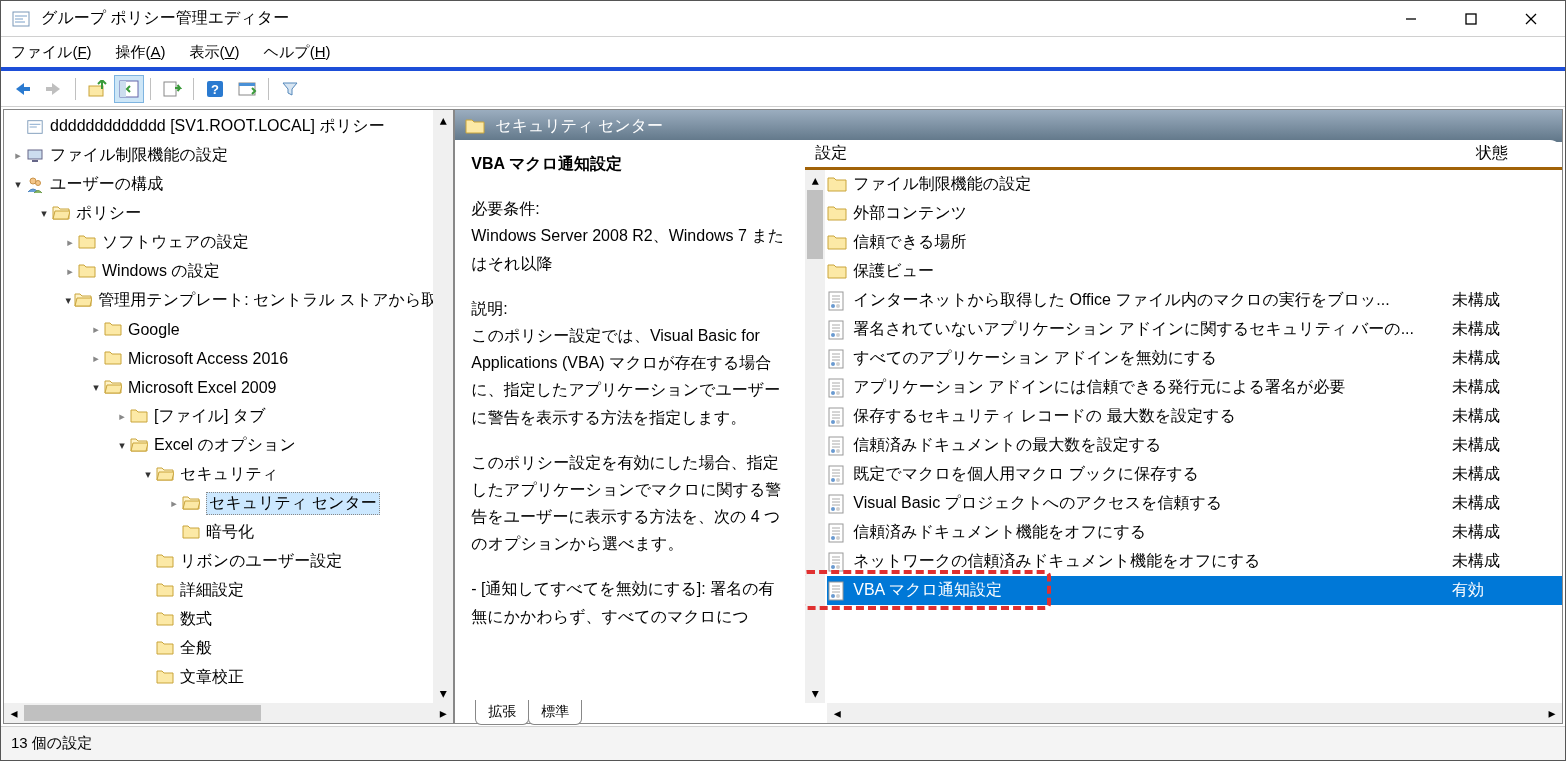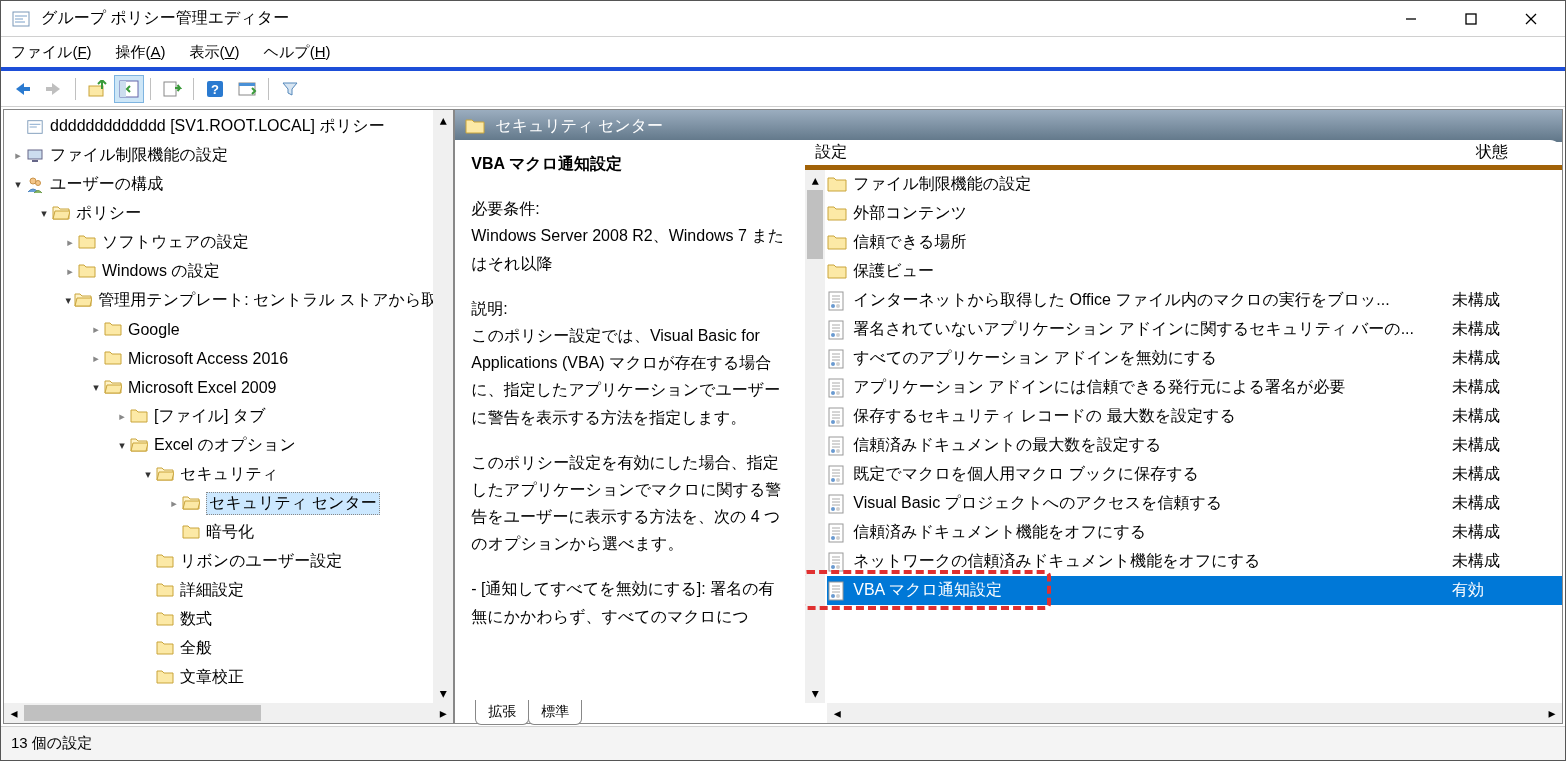--- a/index.html
+++ b/index.html
@@ -42,21 +42,21 @@
   .right-pane { flex: 1; margin: 2px 2px 2px 0; display: flex; flex-direction: column; position: relative; }
   .right-inner { flex: 1; border: 1px solid #888; display: flex; flex-direction: column; overflow: hidden; }
   .right-header { height: 32px; background: linear-gradient(#9badbf, #607688); display: flex; align-items: center; padding-left: 10px; color: #fff; font-size: 16px; gap: 10px; }
   .right-body { flex: 1; display: flex; background: #fff; overflow: hidden; border-radius: 0 12px 0 0; margin-top: -2px; }
   .desc-col { width: 350px; padding: 10px 16px; font-size: 16px; line-height: 1.7; }
   .desc-col .sel-name { font-weight: bold; margin-bottom: 18px; }
   .desc-col a { color: #0066cc; text-decoration: underline; }
   .desc-col p { margin-bottom: 18px; }
   
   .list-col { flex: 1; display: flex; flex-direction: column; position: relative; }
-  .list-header { display: flex; height: 30px; align-items: center; border-bottom: 5px solid #a16207; }
+  .list-header { display: flex; height: 30px; align-items: center; border-bottom: 3px solid #a16207; }
   .list-header .col1 { flex: 1; padding-left: 10px; font-size: 16px; }
   .list-header .col2 { width: 140px; text-align: center; font-size: 16px; }
   .list-body { flex: 1; overflow: hidden; position: relative; }
   .list-vbar { position: absolute; left: 0; top: 30px; width: 20px; bottom: 20px; background: #f0f0f0; display:flex; flex-direction:column;}
   .list-vbar .up, .list-vbar .down { height: 20px; display:flex; align-items:center; justify-content:center;}
   .list-vbar .track { flex:1; position: relative;}
   .list-vbar .thumb { position:absolute; left:2px; top:0; width:16px; height:14%; background:#c0c0c0;}
   .list-rows { margin-left: 22px; }
   .list-row { display: flex; align-items: center; height: 29px; }
   .list-row .icon { width: 20px; height: 20px; margin-right: 6px; }

